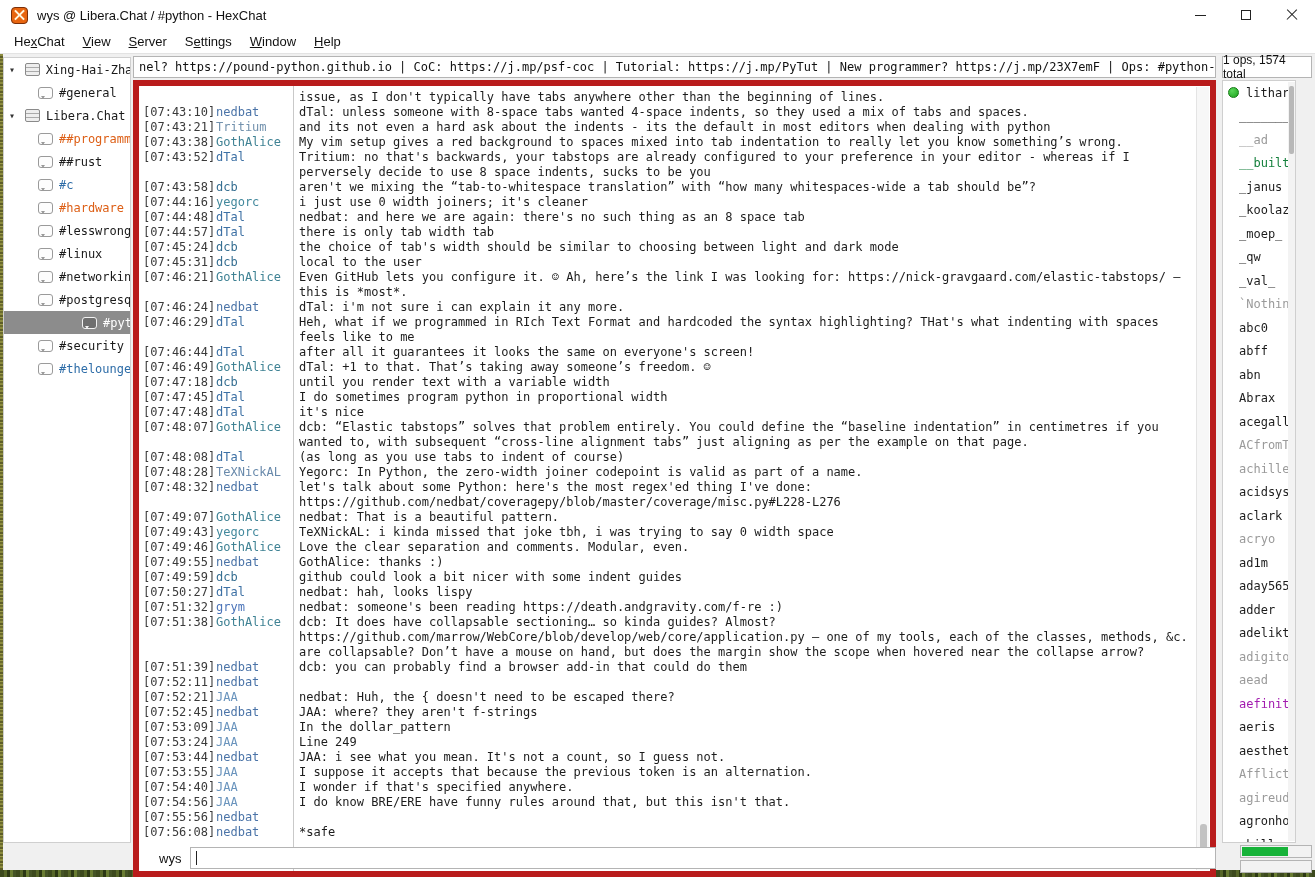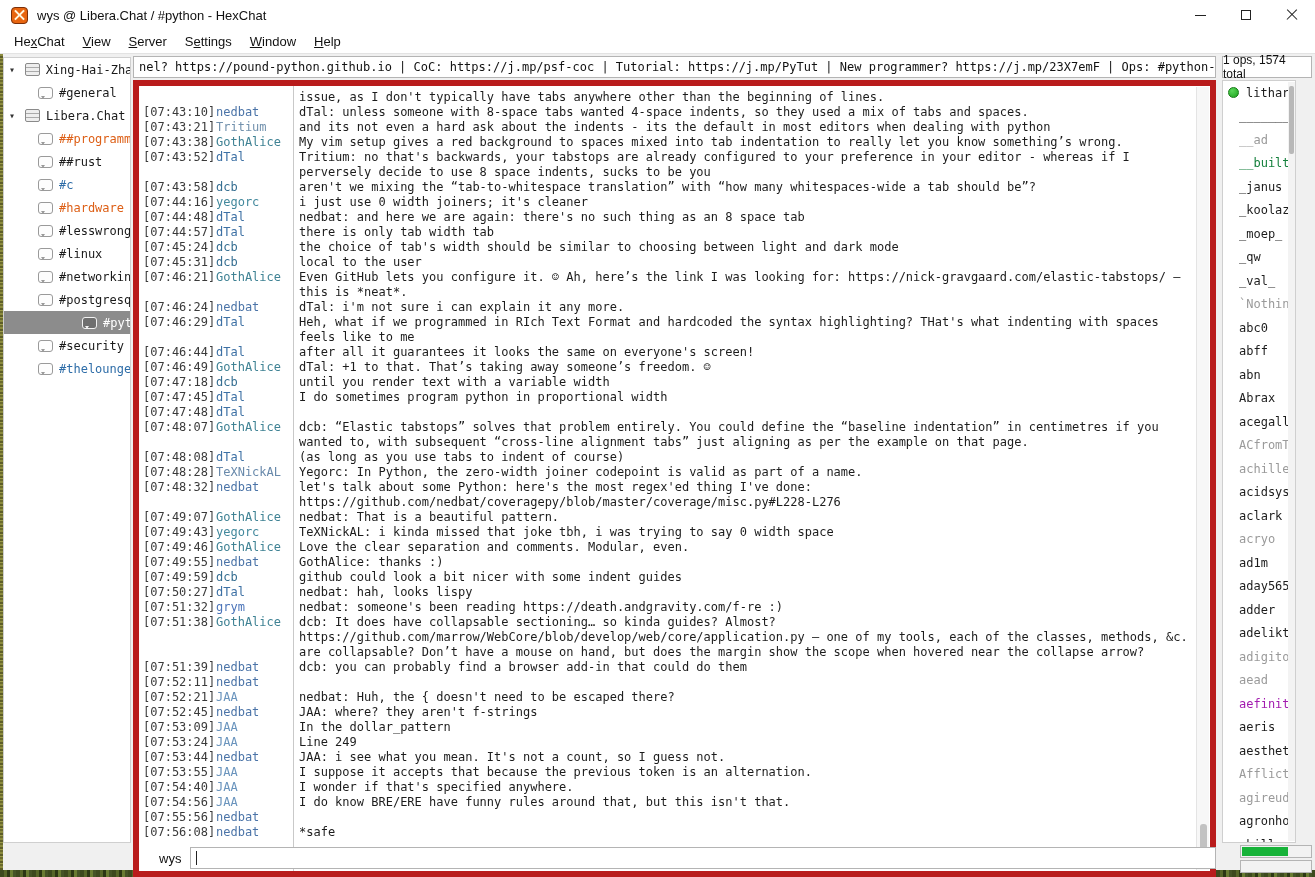--- a/index.html
+++ b/index.html
@@ -262,21 +262,21 @@
       <div class="msg">
         <span class="time">[07:45:31]</span>
         <span class="nick" style="color: rgb(53, 110, 145);">dcb</span>
         <span></span>
         <span class="text">local to the user</span>
       </div>
       <div class="msg">
         <span class="time">[07:46:21]</span>
         <span class="nick" style="color: rgb(63, 130, 148);">GothAlice</span>
         <span></span>
-        <span class="text">Even GitHub lets you configure it. ☺ Ah, here’s the link I was looking for: https://nick-gravgaard.com/elastic-tabstops/ — this is *neat*.</span>
+        <span class="text">Even GitHub lets you configure it. ☺ Ah, here’s the link I was looking for: https://nick-gravgaard.com/elastic-tabstops/ — this is *most*.</span>
       </div>
       <div class="msg">
         <span class="time">[07:46:24]</span>
         <span class="nick" style="color: rgb(75, 116, 168);">nedbat</span>
         <span></span>
         <span class="text">dTal: i'm not sure i can explain it any more.</span>
       </div>
       <div class="msg">
         <span class="time">[07:46:29]</span>
         <span class="nick" style="color: rgb(60, 112, 164);">dTal</span>
@@ -304,20 +304,21 @@
       <div class="msg">
         <span class="time">[07:47:45]</span>
         <span class="nick" style="color: rgb(60, 112, 164);">dTal</span>
         <span></span>
         <span class="text">I do sometimes program python in proportional width</span>
       </div>
       <div class="msg">
         <span class="time">[07:47:48]</span>
         <span class="nick" style="color: rgb(60, 112, 164);">dTal</span>
         <span></span>
+        <span class="text">it's nice</span>
       </div>
       <div class="msg">
         <span class="time">[07:48:07]</span>
         <span class="nick" style="color: rgb(63, 130, 148);">GothAlice</span>
         <span></span>
         <span class="text">dcb: “Elastic tabstops” solves that problem entirely. You could define the “baseline indentation” in centimetres if you wanted to, with subsequent “cross-line alignment tabs” just aligning as per the example on that page.</span>
       </div>
       <div class="msg">
         <span class="time">[07:48:08]</span>
         <span class="nick" style="color: rgb(60, 112, 164);">dTal</span>

